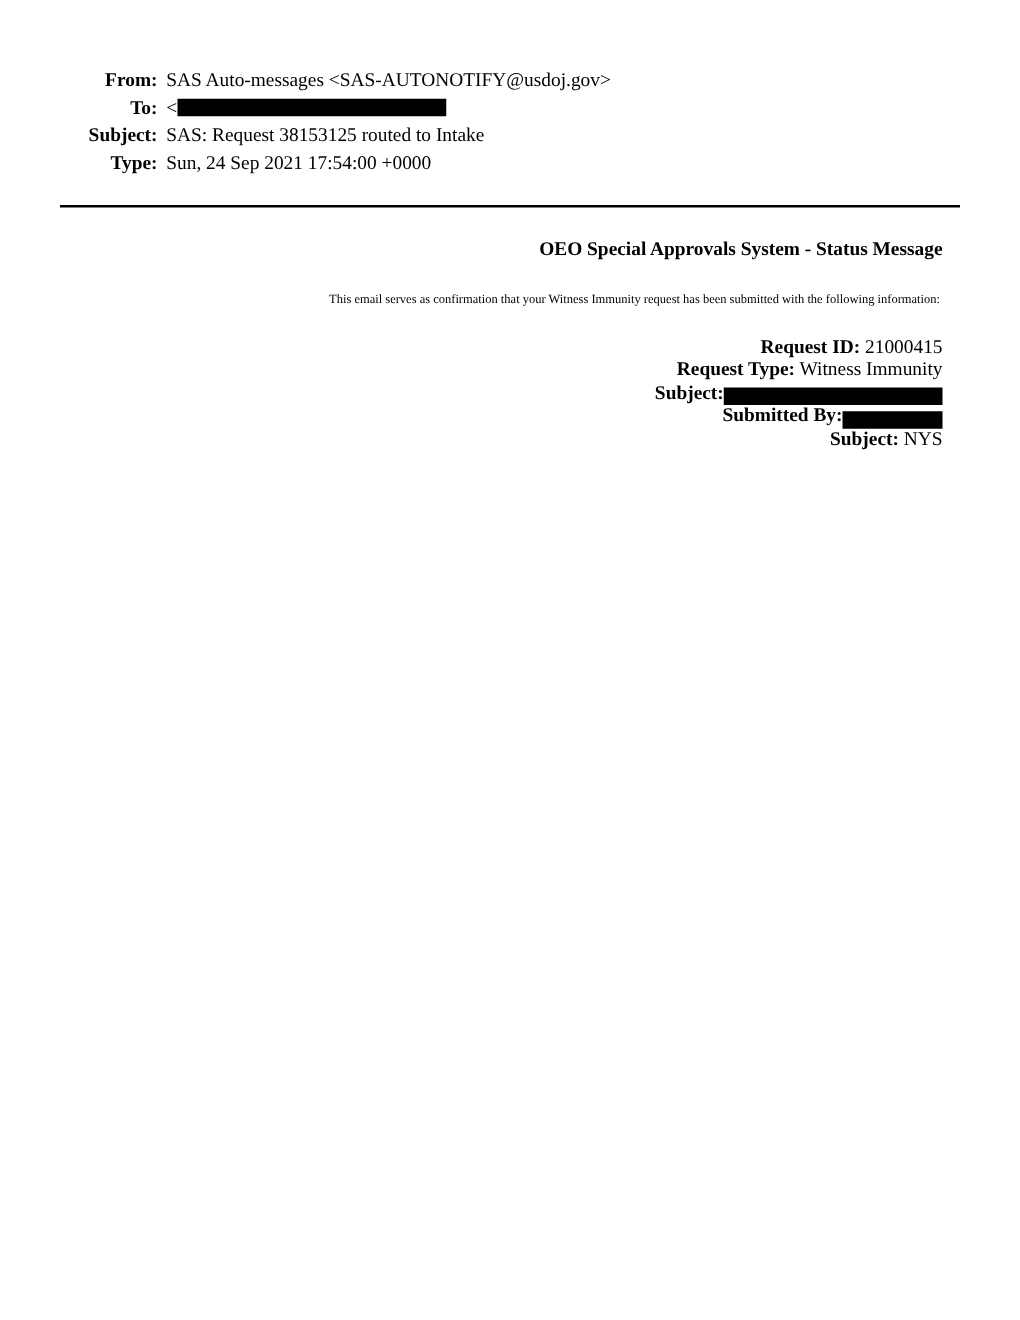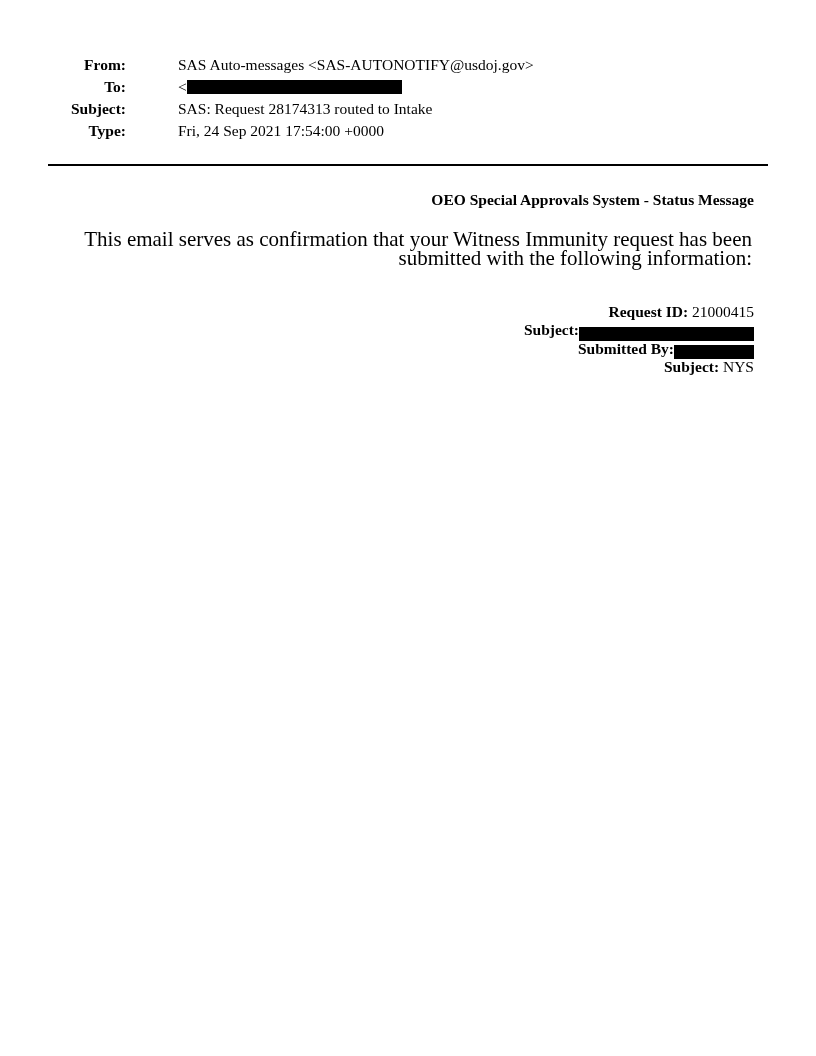--- a/index.html
+++ b/index.html
@@ -40,21 +40,20 @@
     font-weight: bold;
     width: 78px;
     text-align: right;
     padding-right: 7px;
     flex: 0 0 auto;
     white-space: nowrap;
   }
   .hdr-value {
     flex: 1 1 auto;
     white-space: nowrap;
-    margin-left: 45px;
   }
   .redact {
     display: inline-block;
     background: #000000;
     vertical-align: middle;
     height: 13px;
     border-radius: 0;
   }
   .redact-to { width: 215px; height: 14px; position: relative; top: -1px; }
 
@@ -72,23 +71,23 @@
     font-size: 15.5px;
     line-height: 19px;
     text-align: right;
   }
   .section-title {
     font-weight: bold;
     font-size: 15.5px;
     margin-bottom: 21px;
   }
   .para {
-    font-size: 21px;
+    font-size: 10px;
     line-height: 19px;
-    margin-bottom: 35px;
+    margin-bottom: 20px;
     width: 704px;
   }
   .fields {
     font-size: 15.5px;
     line-height: 18.4px;
   }
   .field-line {
     white-space: nowrap;
   }
   .field-label {
@@ -109,45 +108,49 @@
       <span class="hdr-value">SAS Auto-messages &lt;SAS-AUTONOTIFY@usdoj.gov&gt;</span>
     </div>
 
     <div class="hdr-row">
       <span class="hdr-label">To:</span>
       <span class="hdr-value"><span>&lt;</span><span class="redact redact-to"></span></span>
     </div>
 
     <div class="hdr-row">
       <span class="hdr-label">Subject:</span>
-      <span class="hdr-value">SAS: Request 28174313 routed to Intake</span>
+      <span class="hdr-value">SAS: Request 38153125 routed to Intake</span>
     </div>
 
     <div class="hdr-row">
       <span class="hdr-label">Type:</span>
-      <span class="hdr-value">Fri, 24 Sep 2021 17:54:00 +0000</span>
+      <span class="hdr-value">Sun, 24 Sep 2021 17:54:00 +0000</span>
     </div>
 
   </div>
 
   <hr class="rule">
 
   <div class="body-wrap">
 
     <div class="section-title">OEO Special Approvals System - Status Message</div>
 
     <div class="para">This email serves as confirmation that your Witness Immunity request has been submitted with the following information:</div>
 
     <div class="fields">
 
       <div class="field-line">
         <span class="field-label">Request ID:</span>
         <span>21000415</span>
       </div>
 
+      <div class="field-line">
+        <span class="field-label">Request Type:</span>
+        <span>Witness Immunity</span>
+      </div>
 
       <div class="field-line">
         <span class="field-label">Subject:</span><span class="redact redact-subject"></span>
       </div>
 
       <div class="field-line">
         <span class="field-label">Submitted By:</span><span class="redact redact-submitted"></span>
       </div>
 
       <div class="field-line">

